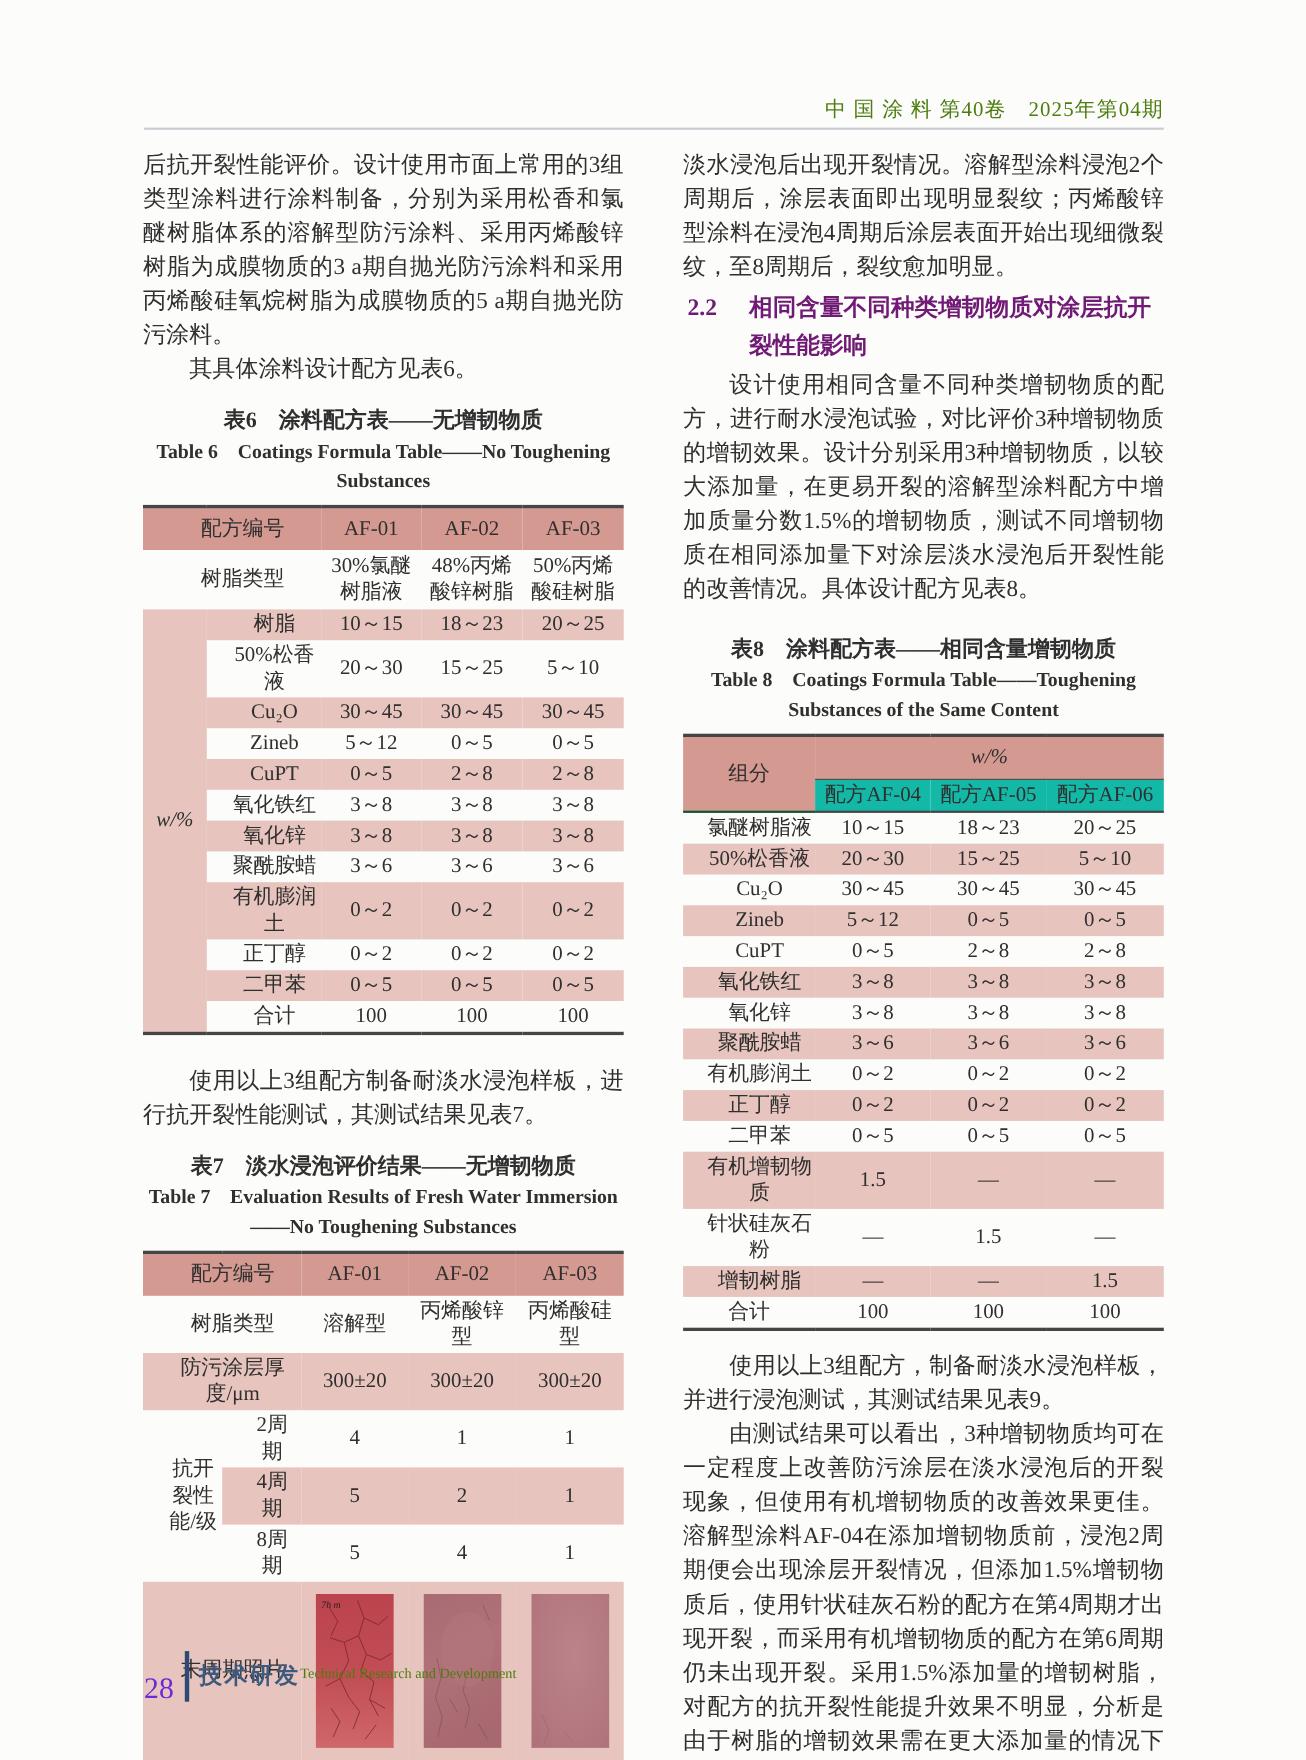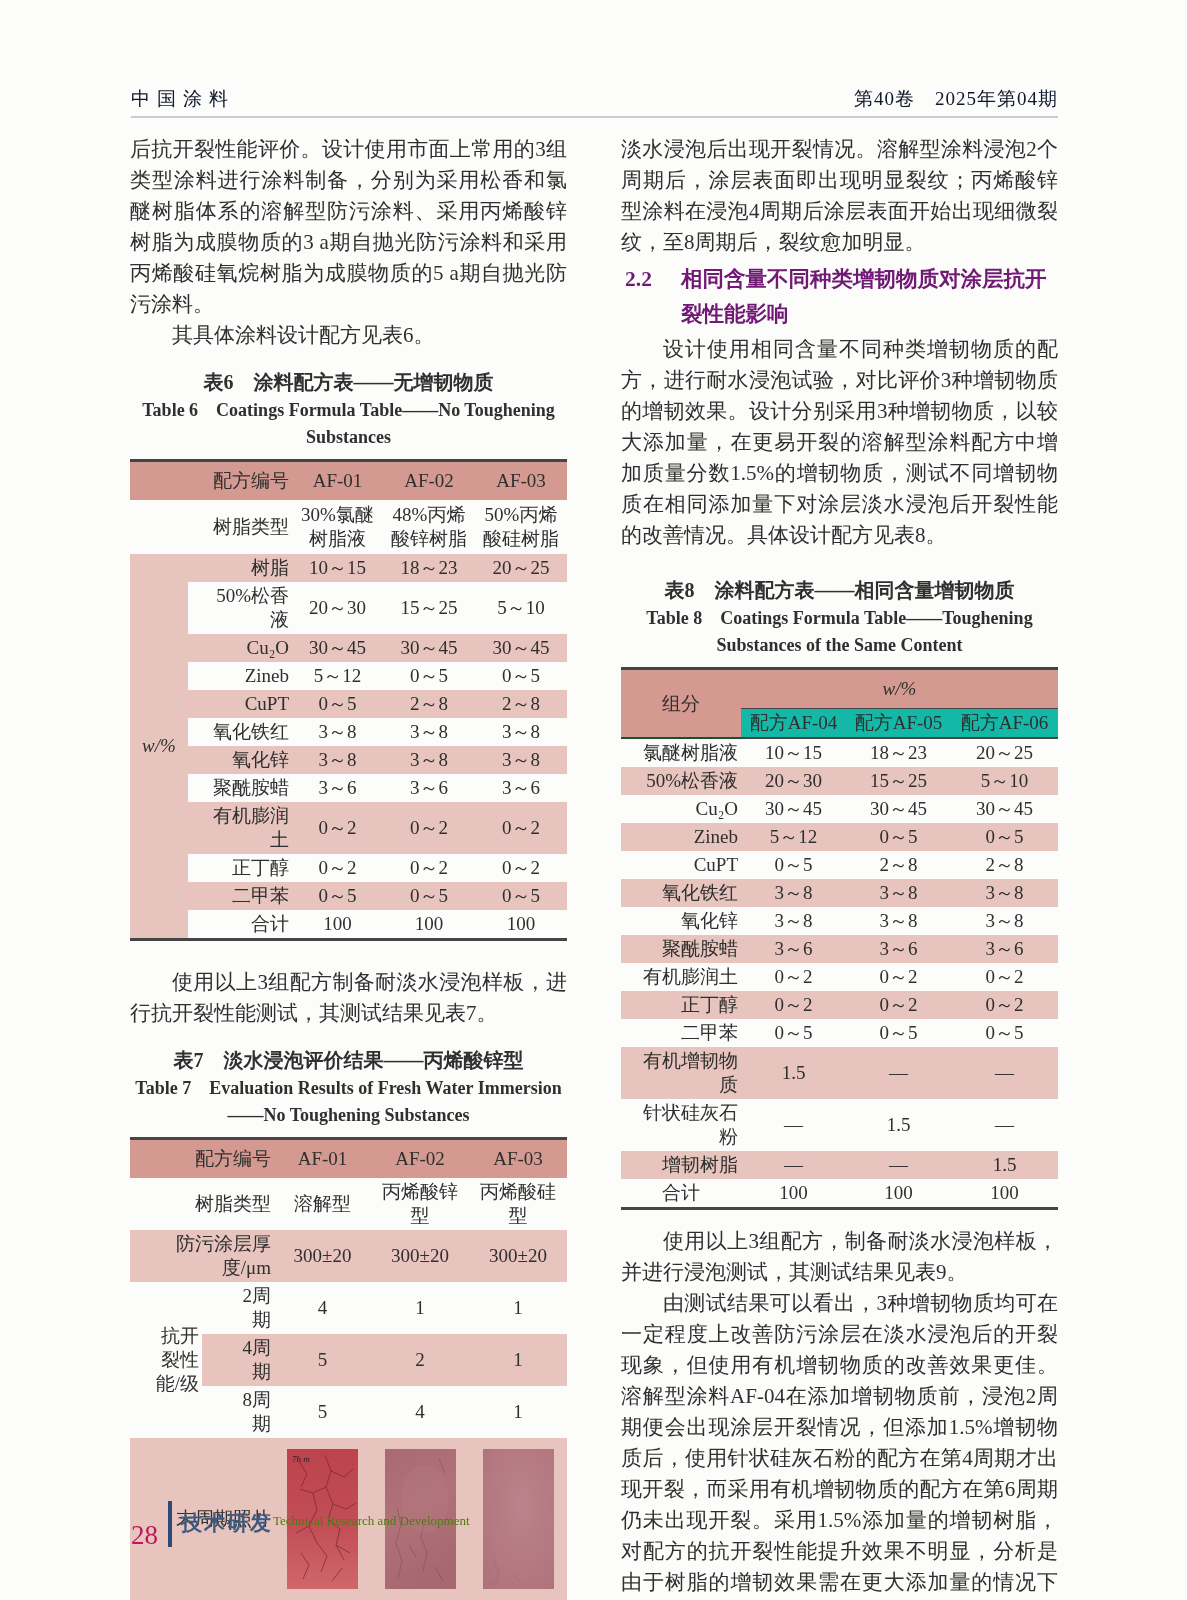--- a/index.html
+++ b/index.html
@@ -1,20 +1,20 @@
 <!DOCTYPE html>
 <html><head>
 <meta charset="utf-8">
 <style>
   html,body{margin:0;padding:0;background:#e8e8e8;}
   .page{position:relative;width:1187px;height:1600px;background:#fcfcfb;margin:0 auto;
         font-family:"Liberation Serif","DejaVu Serif",serif;color:#2f2f2f;overflow:hidden;}
   
   .pg-header{position:absolute;left:131px;top:86px;width:927px;display:flex;
-             justify-content:space-between;color:#0f172a;font-size:19px;}
+             justify-content:flex-end;color:#4d7c0f;font-size:19px;}
   .pg-header .jname{letter-spacing:7px;}
   .pg-header .issue{letter-spacing:1px;font-family:Liberation Serif, serif;}
   .pg-rule{position:absolute;left:131px;top:116px;width:927px;border-top:2px solid #c9cdd1;}
   
   .col{position:absolute;top:134px;width:437px;}
   .col-left{left:130px;}
   .col-right{left:621px;}
   p.body{margin:0;font-size:21px;line-height:31px;text-align:justify;}
   p.ind{text-indent:2em;}
   
@@ -24,31 +24,31 @@
   
   .tbl-caption{text-align:center;font-weight:bold;margin-top:16px;margin-bottom:8px;}
   .cap-cn{font-size:20px;line-height:30px;}
   .cap-en{font-size:18px;line-height:27px;}
   
   table.ftable{width:100%;border-collapse:collapse;font-size:19px;
                border-top:3px solid #454545;border-bottom:3px solid #454545;}
   .ftable td{padding:2px 3px;text-align:center;line-height:24px;vertical-align:middle;}
   .ftable tr.hdr td{background:#d49a92;height:34px;}
   .ftable tr.pink td{background:#e7c4bd;}
-  .ftable td.lft{text-align:right;padding-left:22px;}
+  .ftable td.lft{text-align:center;padding-left:22px;}
   .ftable td.wcol{background:#e7c4bd;font-style:italic;}
   .t8 tr.hdr2 td{background:#14b8a6;border-bottom:2px solid #454545;}
   .t8 td.wpct{font-style:italic;border-bottom:1.5px solid #454545;}
   .t6 tr.resin td{height:50px;line-height:24px;}
   .t7 td{height:32px;}
   .t7 tr.photos td{height:158px;}
   .photo-wrap{display:flex;justify-content:center;}
   
   .footer{position:absolute;left:131px;top:1496px;display:flex;align-items:center;}
-  .footer .pg-num{font-size:27px;color:#be185d;margin-right:10px;align-self:flex-end;margin-top:24px;}
+  .footer .pg-num{font-size:27px;color:#6d28d9;margin-right:10px;align-self:flex-end;margin-top:24px;}
   .footer .vbar{width:4px;height:46px;background:#2c4a73;margin-right:9px;}
   .footer .sec{display:flex;flex-direction:row;justify-content:center;}
   .footer .sec-cn{font-size:21px;font-weight:bold;color:#3d5a7e;line-height:25px;letter-spacing:2px;}
   .footer .sec-en{font-size:13px;color:#4d7c0f;line-height:19px;}
 </style>
 </head>
 <body>
 
 <div class="page">
 
@@ -160,21 +160,21 @@
         <td>100</td>
         <td>100</td>
         <td>100</td>
       </tr>
     </tbody>
       </table>
 
     <p class="body ind" style="margin-top:26px;">使用以上3组配方制备耐淡水浸泡样板，进行抗开裂性能测试，其测试结果见表7。</p>
 
     <div class="tbl-caption">
-      <div class="cap-cn">表7　淡水浸泡评价结果——丙烯酸锌型</div>
+      <div class="cap-cn">表7　淡水浸泡评价结果——无增韧物质</div>
       <div class="cap-en">Table 7　Evaluation Results of Fresh Water Immersion——No Toughening Substances</div>
     </div>
 
     <table class="ftable t7">
       <colgroup>
           <col style="width:72px">
           <col style="width:72px">
           <col style="width:97px">
           <col style="width:98px">
           <col style="width:98px">

